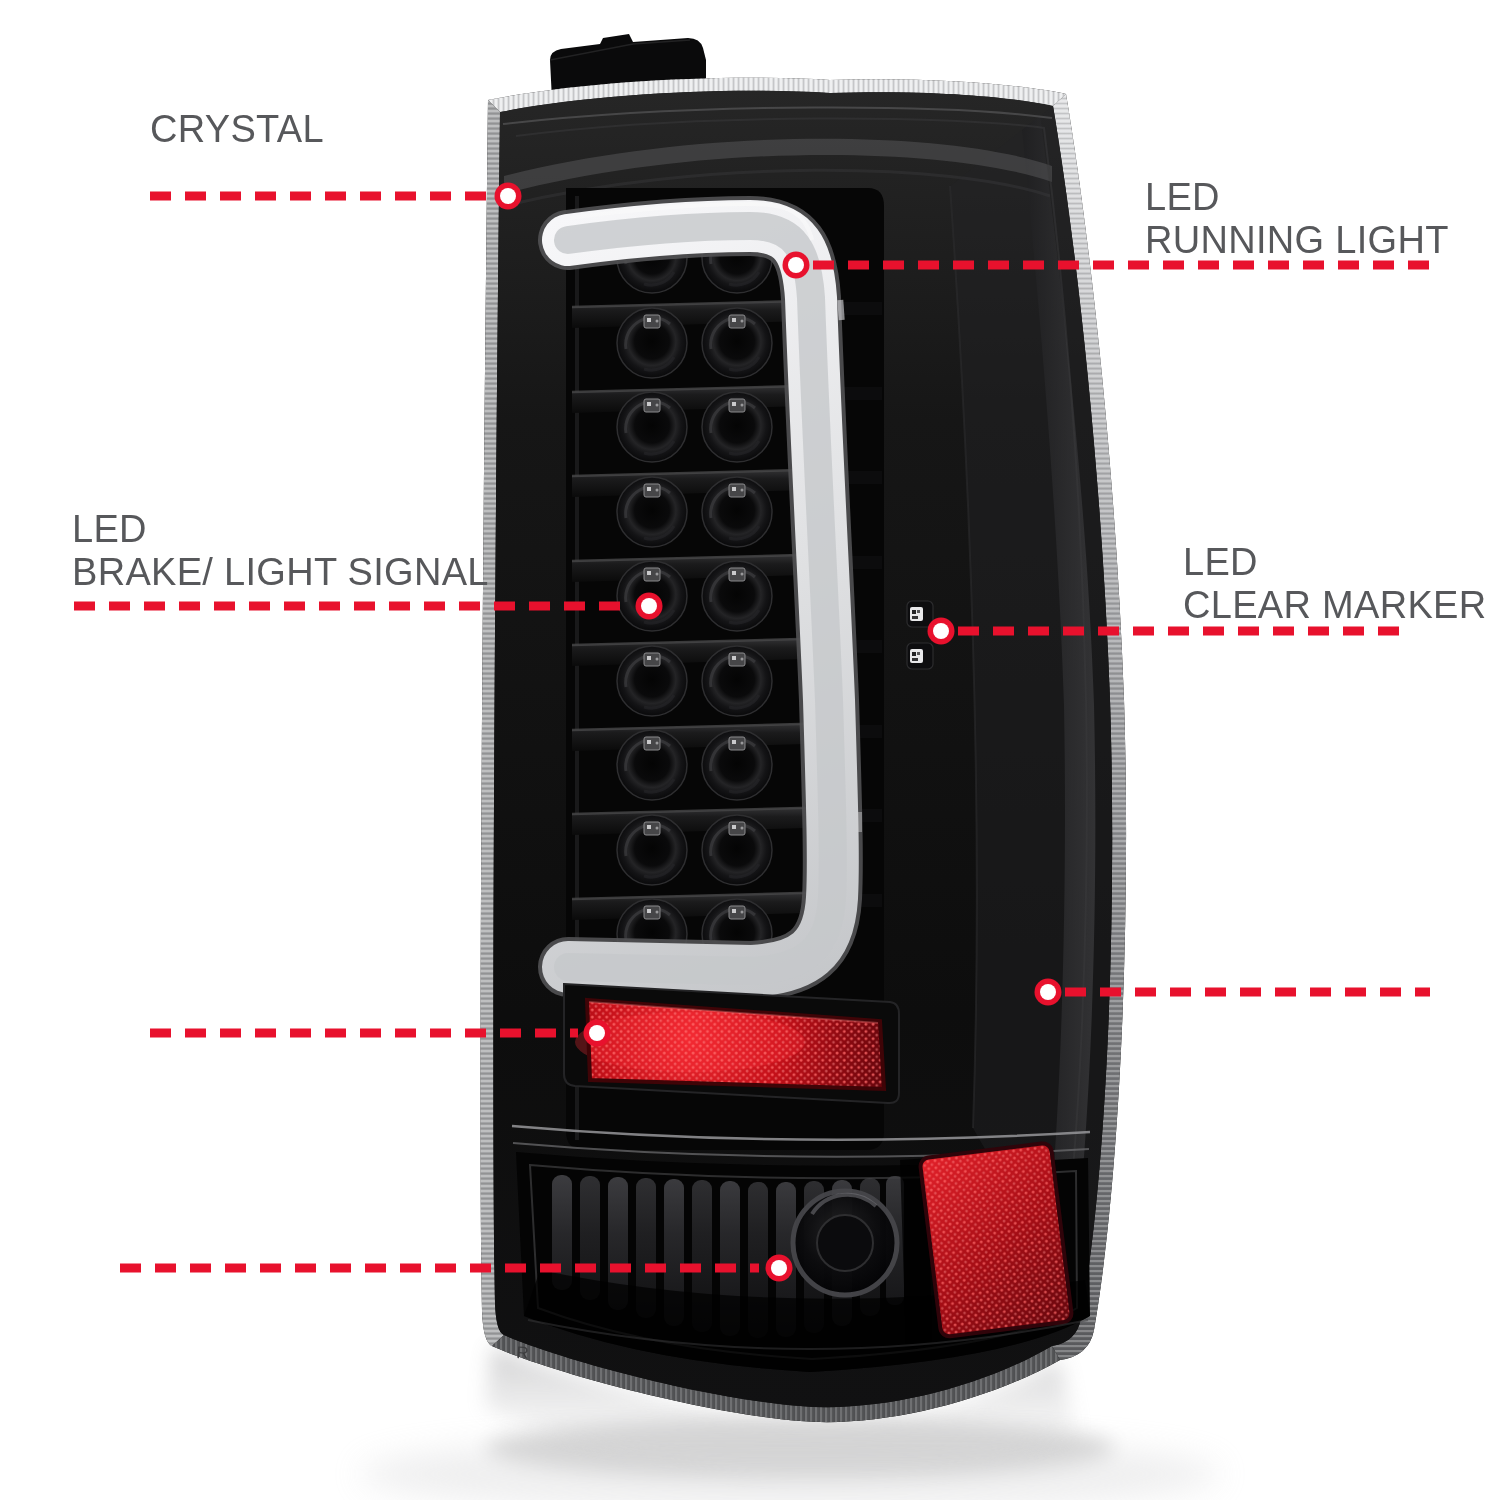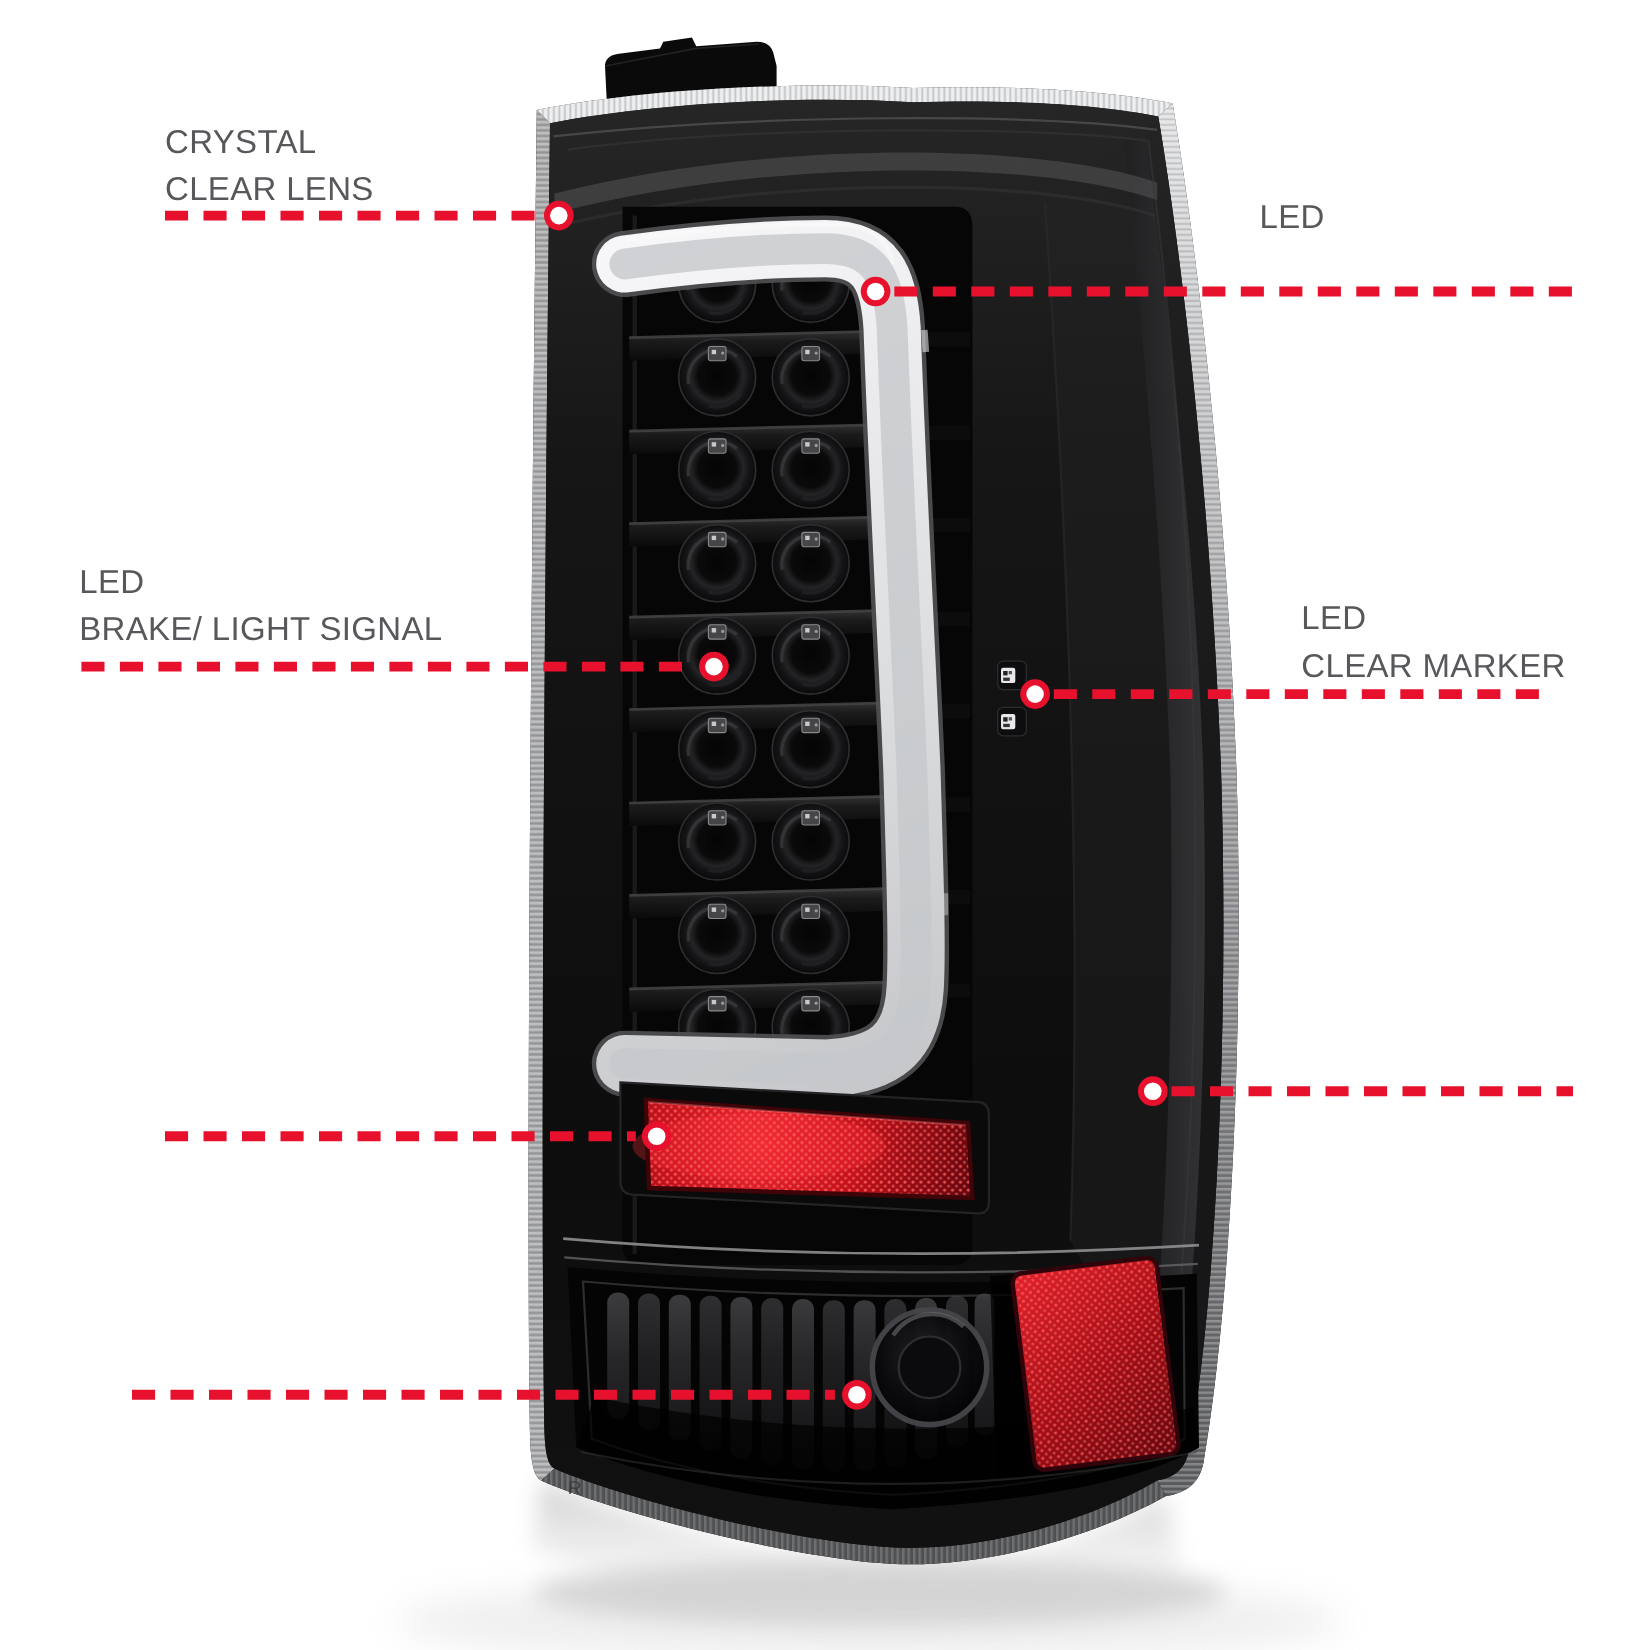--- a/index.html
+++ b/index.html
@@ -2,21 +2,21 @@
 <html><head>
 <meta charset="utf-8">
 <style>
   html,body{margin:0;padding:0;background:#ffffff;}
   .stage{
     position:relative;width:1500px;height:1500px;background:#ffffff;overflow:hidden;
     font-family:"Liberation Sans", sans-serif;
   }
   .stage svg{position:absolute;left:0;top:0;width:1500px;height:1500px;}
   .label{
-    position:absolute;color:#57585b;font-size:30px;line-height:43px;
+    position:absolute;color:#57585b;font-size:38px;line-height:43px;
     letter-spacing:0.3px;white-space:nowrap;font-weight:400;
   }
   .label .l{display:block;}
 </style>
 </head>
 <body>
 
 <div class="stage">
 
   <svg viewBox="0 0 1500 1500">
@@ -305,24 +305,24 @@
       </g>
       <g>
         <circle cx="779" cy="1268" r="13.5" fill="#e8112d"></circle>
           <circle cx="779" cy="1268" r="8" fill="#ffffff"></circle>
       </g>
     </g>
   </svg>
 
   <div class="label" style="left:150px;top:108px">
     <span class="l">CRYSTAL</span>
-    <span class="l">CLEAR LENS</span>
   </div>
   <div class="label" style="left:1145px;top:176px">
     <span class="l">LED</span>
+    <span class="l">RUNNING LIGHT</span>
   </div>
   <div class="label" style="left:72px;top:508px">
     <span class="l">LED</span>
     <span class="l">BRAKE/ LIGHT SIGNAL</span>
   </div>
   <div class="label" style="left:1183px;top:541px">
     <span class="l">LED</span>
     <span class="l">CLEAR MARKER</span>
   </div>
 

